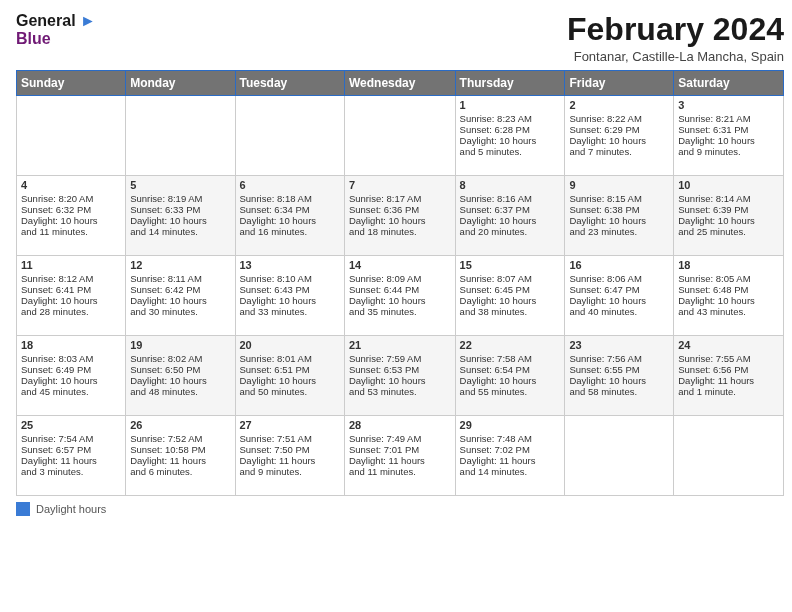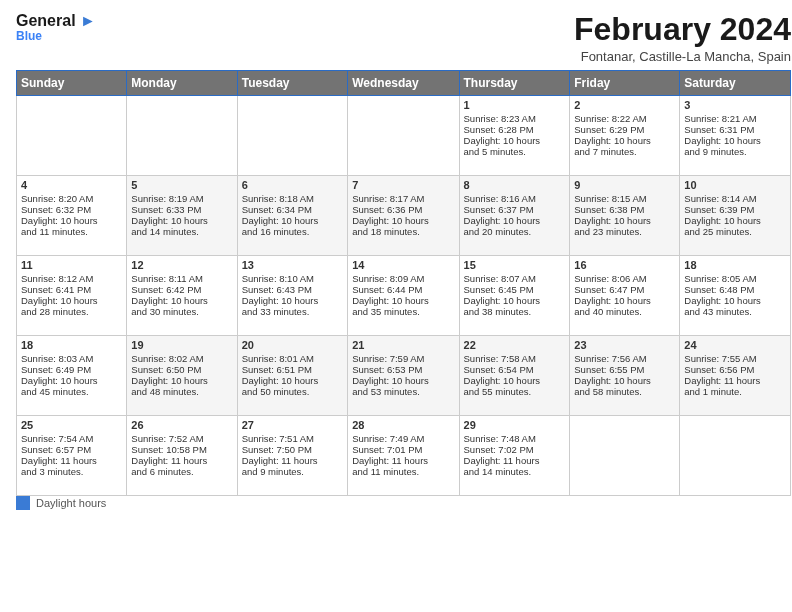--- a/index.html
+++ b/index.html
@@ -6,21 +6,21 @@
     body {
       font-family: Arial, sans-serif;
       background: #fff;
       width: 792px;
       height: 612px;
       overflow: hidden;
     }
     .page {
       width: 792px;
       height: 612px;
-      padding: 12px 1px 10px 16px;
+      padding: 12px 8px 10px 16px;
     }
     .header {
       display: flex;
       justify-content: space-between;
       align-items: flex-start;
       margin-bottom: 6px;
     }
     .logo {
       display: flex;
       align-items: center;
@@ -78,39 +78,40 @@
       display: block;
       margin-bottom: 2px;
     }
     .empty {
       background: #fff !important;
     }
     .legend {
       display: flex;
       align-items: center;
       gap: 6px;
+      margin-top: 6px;
       font-size: 11px;
       color: #555;
     }
     .legend-box {
       width: 14px;
       height: 14px;
       background: #3a7bd5;
       display: inline-block;
     }
   </style>
 </head>
 <body>
 
 <div class="page">
   <div class="header">
     <div class="logo">
     <div style="line-height:1.1">
       <div style="font-size:16px;font-weight:bold;color:#1a1a1a;">General <span style="color:#3a7bd5;">►</span></div>
-      <div style="font-size:12px;font-weight:bold;color:#3b82f6;">Blue</div>
+      <div style="font-size:16px;font-weight:bold;color:#701a75;">Blue</div>
     </div>
   </div>
     <div class="title-block">
       <div class="month-title">February 2024</div>
       <div class="location">Fontanar, Castille-La Mancha, Spain</div>
     </div>
   </div>
 
   <table class="calendar">
     <thead>

